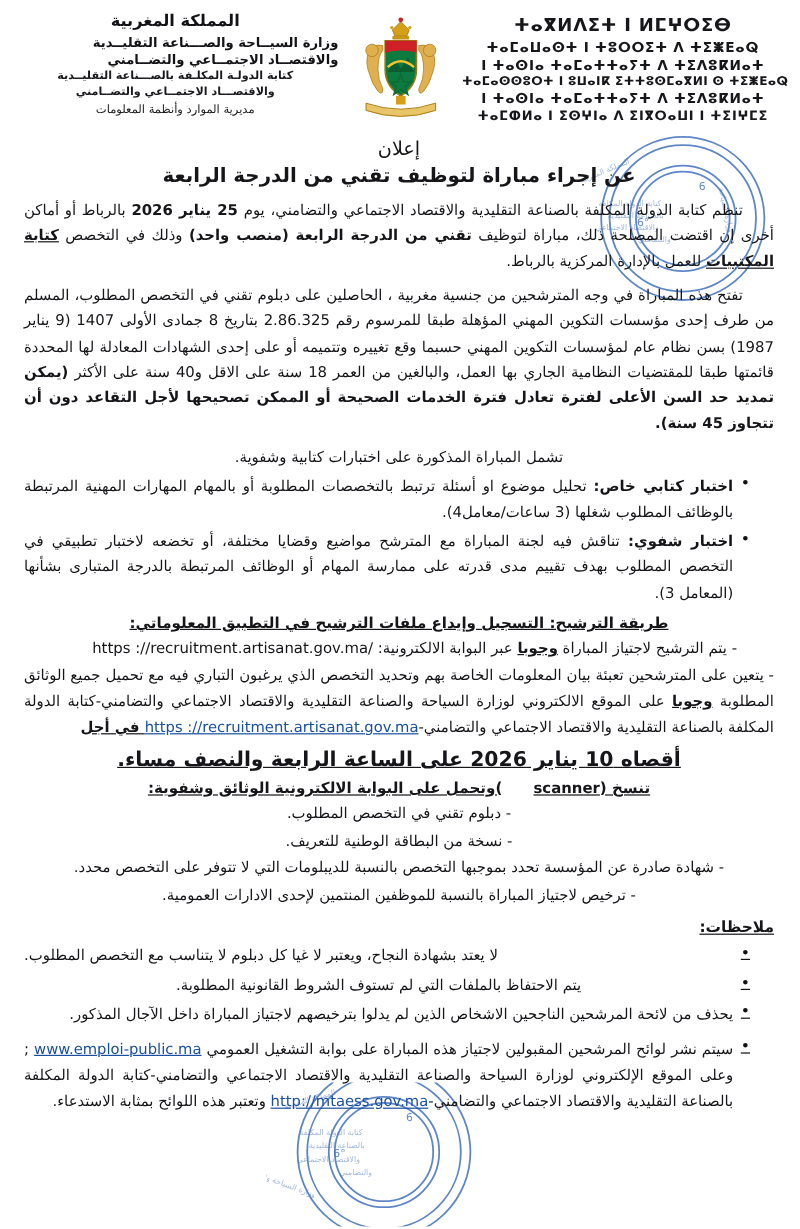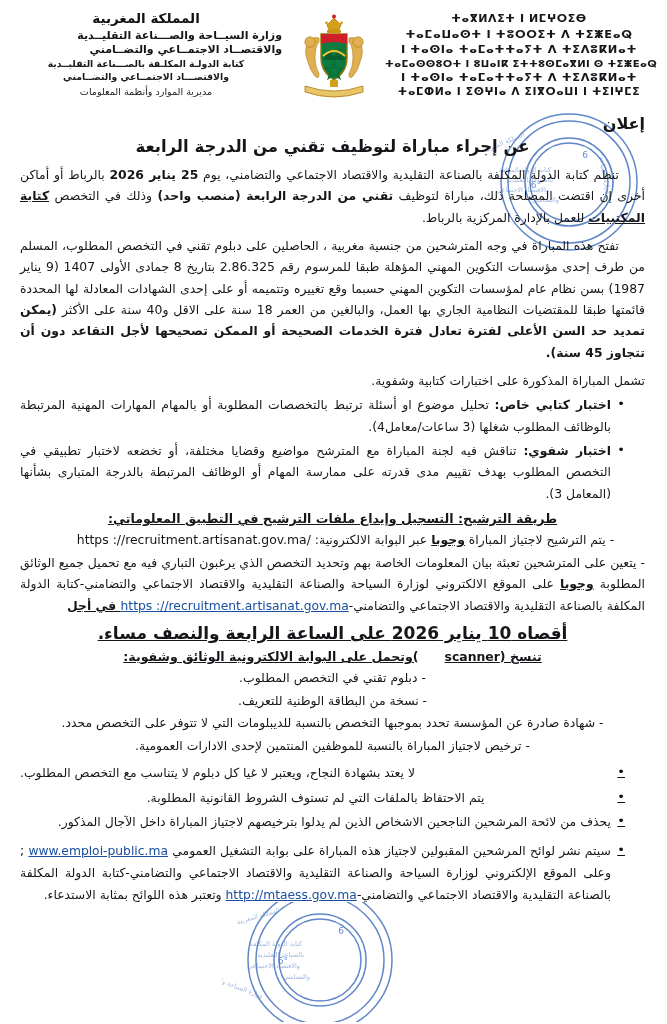--- a/index.html
+++ b/index.html
@@ -85,36 +85,36 @@
     line-height: 1.32;
   }
   .tif-line {
     font-family: "DejaVu Sans", "Liberation Sans", sans-serif;
     font-size: 11.4px;
     font-weight: 700;
     letter-spacing: 0.6px;
     color: #17171b;
     white-space: nowrap;
   }
-  .tif-line.t1 { font-size: 11px; }
+  .tif-line.t1 { font-size: 15px; }
   .tif-line.t4 { font-size: 10.1px; letter-spacing: 0.3px; }
   .tif-line.t6 { font-size: 10.8px; }
 
   
   .content {
     padding: 0 22px 0 20px;
     direction: rtl;
     text-align: justify;
     position: relative;
     z-index: 3;
   }
   .title-announce {
-    text-align: right;
+    text-align: center;
     font-size: 16px;
-    font-weight: 700;
+    font-weight: 400;
     margin: 6px 0 4px;
     letter-spacing: 0.3px;
   }
   .title-main {
     text-align: center;
     font-size: 16.5px;
     font-weight: 700;
     margin: 0 0 8px;
     letter-spacing: 0.2px;
   }
@@ -326,21 +326,21 @@
 
   <div class="content">
 
     <div class="title-announce">إعلان</div>
     <div class="title-main">عن إجراء مباراة لتوظيف تقني من الدرجة الرابعة</div>
 
     <p class="para indent"><span>تنظم كتابة الدولة المكلفة بالصناعة التقليدية والاقتصاد الاجتماعي والتضامني، يوم </span><span class="b">25 يناير 2026</span><span> بالرباط أو أماكن أخرى إن اقتضت المصلحة ذلك، مباراة لتوظيف </span><span class="b">تقني من الدرجة الرابعة (منصب واحد)</span><span> وذلك في التخصص </span><span class="bu">كتابة المكتبيات</span><span> للعمل بالإدارة المركزية بالرباط.</span></p>
 
     <p class="para indent"><span>تفتح هذه المباراة في وجه المترشحين من جنسية مغربية ، الحاصلين على دبلوم تقني في التخصص المطلوب، المسلم من طرف إحدى مؤسسات التكوين المهني المؤهلة طبقا للمرسوم رقم 2.86.325 بتاريخ 8 جمادى الأولى 1407 (9 يناير 1987) بسن نظام عام لمؤسسات التكوين المهني حسبما وقع تغييره وتتميمه أو على إحدى الشهادات المعادلة لها المحددة قائمتها طبقا للمقتضيات النظامية الجاري بها العمل، والبالغين من العمر 18 سنة على الاقل و40 سنة على الأكثر </span><span class="b">(يمكن تمديد حد السن الأعلى لفترة تعادل فترة الخدمات الصحيحة أو الممكن تصحيحها لأجل التقاعد دون أن تتجاوز 45 سنة).</span></p>
 
-    <p class="para" style="text-align:right;margin-bottom:3px;">تشمل المباراة المذكورة على اختبارات كتابية وشفوية.</p>
+    <p class="para" style="text-align:center;margin-bottom:3px;">تشمل المباراة المذكورة على اختبارات كتابية وشفوية.</p>
 
     <ul class="bullets">
       <li><span class="b">اختبار كتابي خاص:</span><span> تحليل موضوع او أسئلة ترتبط بالتخصصات المطلوبة أو بالمهام المهارات المهنية المرتبطة بالوظائف المطلوب شغلها (3 ساعات/معامل4).</span></li>
       <li><span class="b">اختبار شفوي:</span><span> تناقش فيه لجنة المباراة مع المترشح مواضيع وقضايا مختلفة، أو تخضعه لاختبار تطبيقي في التخصص المطلوب بهدف تقييم مدى قدرته على ممارسة المهام أو الوظائف المرتبطة بالدرجة المتبارى بشأنها (المعامل 3).</span></li>
     </ul>
 
     <div class="section-head center">طريقة الترشيح: التسجيل وإيداع ملفات الترشيح في التطبيق المعلوماتي:</div>
 
     <ul class="dash-list">
       <li class="center-line"><span>- يتم الترشيح لاجتياز المباراة </span><span class="bu">وجوبا</span><span> عبر البوابة الالكترونية: </span><span class="url-plain">https ://recruitment.artisanat.gov.ma/</span></li>
@@ -351,20 +351,21 @@
 
     <div class="section-head center"><span>تنسخ  (</span><span class="url-plain" style="text-decoration:underline;font-weight:700;">scanner</span><span>)وتحمل على البوابة الالكترونية الوثائق وشفوية:</span></div>
 
     <ul class="dash-list">
       <li class="center-line">- دبلوم تقني في التخصص المطلوب.</li>
       <li class="center-line">- نسخة من البطاقة الوطنية للتعريف.</li>
       <li class="center-line">- شهادة صادرة عن المؤسسة تحدد بموجبها التخصص بالنسبة للديبلومات التي لا تتوفر على التخصص محدد.</li>
       <li class="center-line">- ترخيص لاجتياز المباراة بالنسبة للموظفين المنتمين لإحدى الادارات العمومية.</li>
     </ul>
 
+    <div class="notes-head">ملاحظات:</div>
 
     <ul class="bullets underline-marker">
       <li style="text-align:left;">لا يعتد بشهادة النجاح، ويعتبر لا غيا كل دبلوم لا يتناسب مع التخصص المطلوب.</li>
       <li style="text-align:center;">يتم الاحتفاظ بالملفات التي لم تستوف الشروط القانونية المطلوبة.</li>
       <li>يحذف من لائحة المرشحين الناجحين الاشخاص الذين لم يدلوا بترخيصهم لاجتياز المباراة داخل الآجال المذكور.</li>
       <li style="margin-top:8px;"><span>سيتم نشر لوائح المرشحين المقبولين لاجتياز هذه المباراة على بوابة التشغيل العمومي </span><span class="link">www.emploi-public.ma</span><span> ; وعلى الموقع الإلكتروني لوزارة السياحة والصناعة التقليدية والاقتصاد الاجتماعي والتضامني-كتابة الدولة المكلفة بالصناعة التقليدية والاقتصاد الاجتماعي والتضامني-</span><span class="link">http://mtaess.gov.ma</span><span> وتعتبر هذه اللوائح بمثابة الاستدعاء.</span></li>
     </ul>
 
   </div>
 </div>

